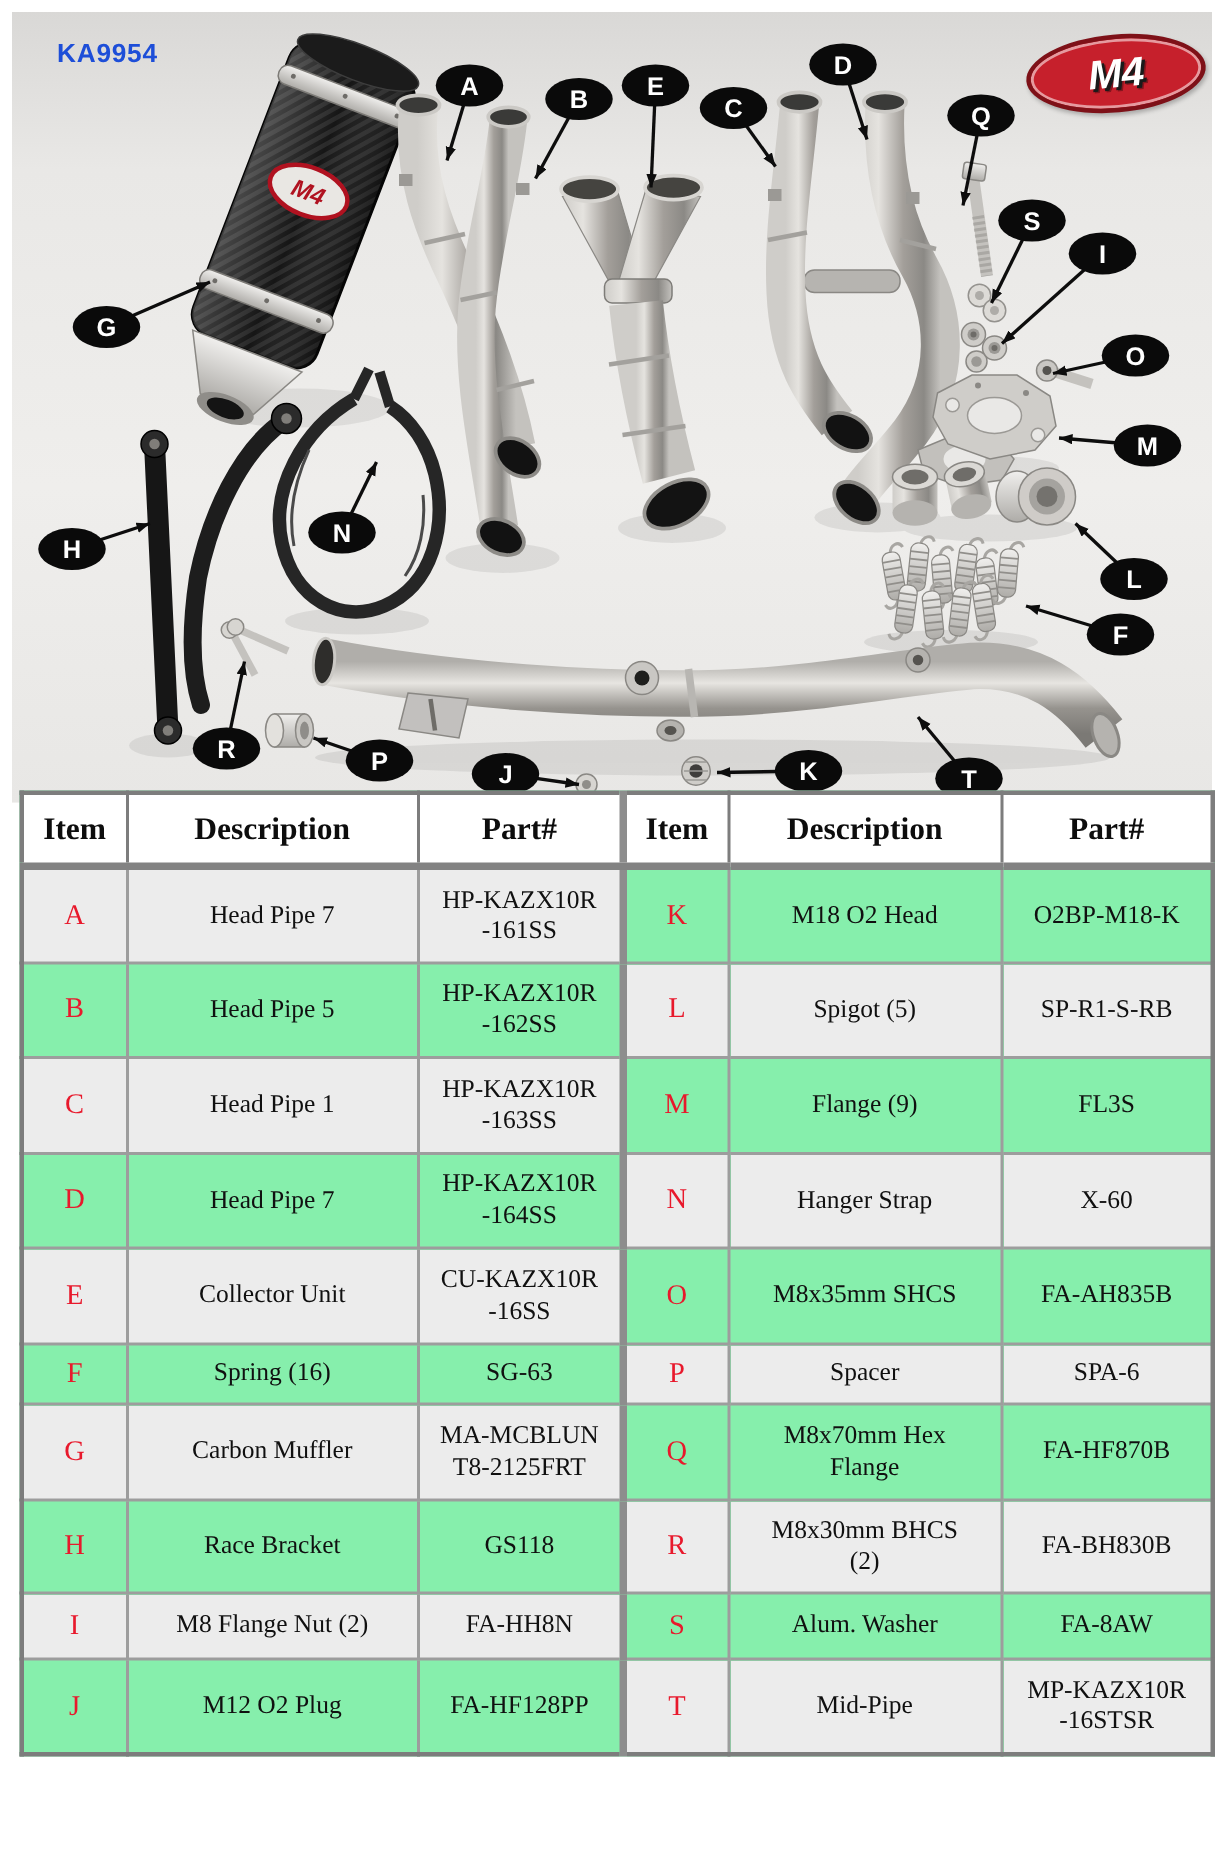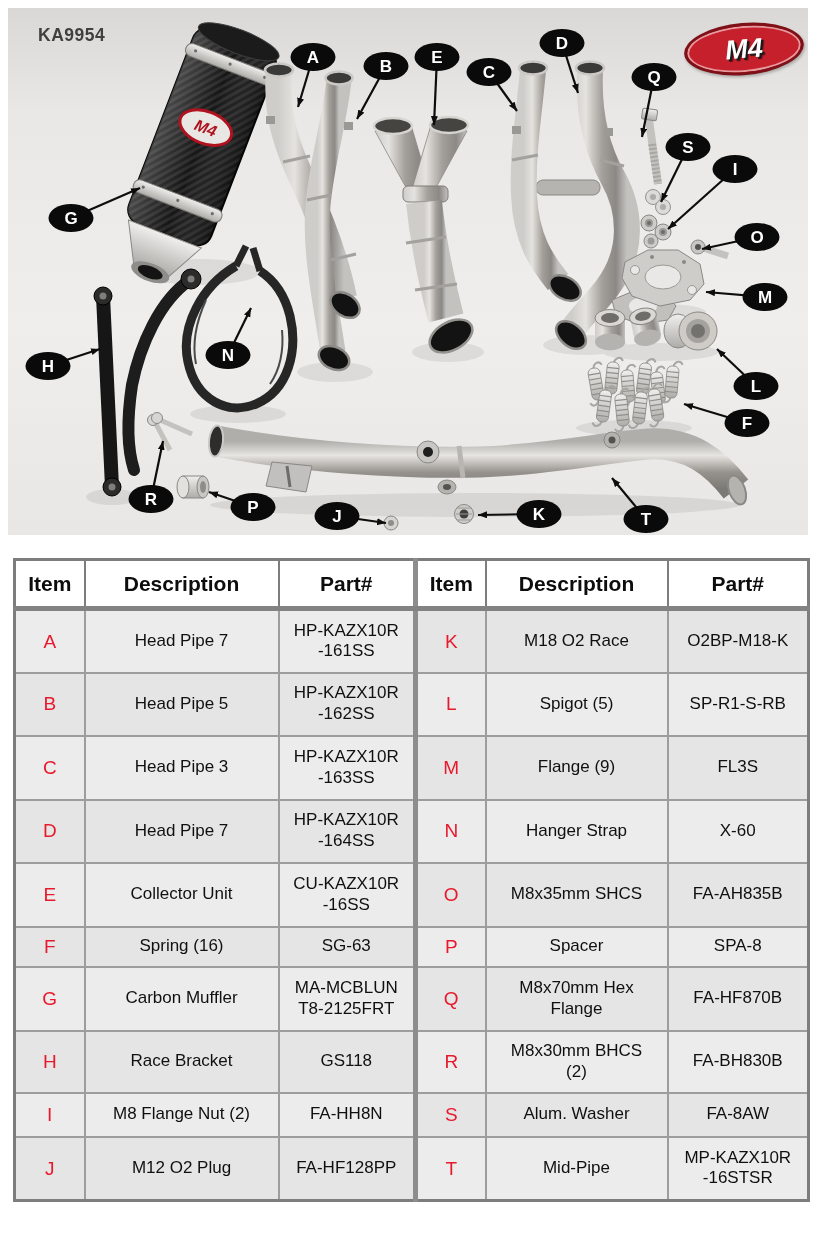--- a/index.html
+++ b/index.html
@@ -1,35 +1,35 @@
 <!DOCTYPE html>
 <html><head>
 <meta charset="utf-8">
 <style>
   html,body{margin:0;padding:0;background:#fff;}
   .page{position:relative;width:816px;height:1234px;background:#fff;overflow:hidden;
         font-family:"Liberation Sans",sans-serif;}
   
   .photo{position:absolute;left:8px;top:8px;width:800px;height:527px;background:#ebeae8;}
   .photo svg{display:block;}
-  .code{position:absolute;left:30px;top:17px;color:#404040;font-weight:bold;
+  .code{position:absolute;left:30px;top:17px;color:#1d4ed8;font-weight:bold;
         font-size:17.5px;letter-spacing:.5px;}
   .logo{position:absolute;left:676px;top:15px;width:114px;height:46px;background:#c6202c;
         border:3px solid #7e1118;border-radius:50%;display:flex;align-items:center;
         justify-content:center;transform:rotate(-5deg);
         box-shadow:inset 0 0 0 2px rgba(255,255,255,.55), 1px 2px 3px rgba(0,0,0,.25);}
   .logo span{color:#fff;font-weight:bold;font-style:italic;font-size:27px;
         text-shadow:2px 2px 0 #1a1a1a, 3px 3px 0 #00000055;line-height:1;}
   
   .callout-arrow{stroke:#0d0d0d;stroke-width:2.2;}
   .callout-oval{fill:#0a0a0a;}
   .callout-letter{fill:#ffffff;font:700 17px "Liberation Sans",sans-serif;text-anchor:middle;}
   
-  .parts{position:absolute;left:13px;top:558px;width:794px;border-collapse:collapse;
-         table-layout:fixed;background:#e5e5e5;border:3px solid #7d7d7d;}
+  .parts{position:absolute;left:13px;top:527px;width:794px;border-collapse:collapse;
+         table-layout:fixed;background:#86efac;border:3px solid #7d7d7d;font-family:Liberation Serif, serif;}
   .parts th{border:2px solid #7d7d7d;border-bottom:5px solid #828282;background:#fff;
          font-size:21px;font-weight:bold;color:#0d0d0d;height:43px;text-align:center;
          vertical-align:middle;}
   .parts td{border:2px solid #9d9d9d;text-align:center;vertical-align:middle;
          font-size:17px;color:#101010;white-space:pre-line;line-height:1.22;
          padding:2px 3px;overflow:hidden;}
   .parts .c-item{font-size:19px;color:#e8192c;}
   .parts .shade{background:#ececec;}
   .parts .split{border-left:5px solid #8d8d8d;}
 </style>
@@ -377,35 +377,35 @@
         <th>Part#</th>
       </tr>
     </thead>
     <tbody>
         <tr style="height: 64px;">
           <td class="c-item shade">A</td>
           <td class="c-desc shade">Head Pipe 7</td>
           <td class="c-part shade">HP-KAZX10R
 -161SS</td>
           <td class="c-item split">K</td>
-          <td class="c-desc">M18 O2 Race</td>
+          <td class="c-desc">M18 O2 Head</td>
           <td class="c-part">O2BP-M18-K</td>
         </tr>
         <tr style="height: 63px;">
           <td class="c-item">B</td>
           <td class="c-desc">Head Pipe 5</td>
           <td class="c-part">HP-KAZX10R
 -162SS</td>
           <td class="c-item split shade">L</td>
           <td class="c-desc shade">Spigot (5)</td>
           <td class="c-part shade">SP-R1-S-RB</td>
         </tr>
         <tr style="height: 64px;">
           <td class="c-item shade">C</td>
-          <td class="c-desc shade">Head Pipe 3</td>
+          <td class="c-desc shade">Head Pipe 1</td>
           <td class="c-part shade">HP-KAZX10R
 -163SS</td>
           <td class="c-item split">M</td>
           <td class="c-desc">Flange (9)</td>
           <td class="c-part">FL3S</td>
         </tr>
         <tr style="height: 63px;">
           <td class="c-item">D</td>
           <td class="c-desc">Head Pipe 7</td>
           <td class="c-part">HP-KAZX10R
@@ -422,21 +422,21 @@
           <td class="c-item split">O</td>
           <td class="c-desc">M8x35mm SHCS</td>
           <td class="c-part">FA-AH835B</td>
         </tr>
         <tr style="height: 40px;">
           <td class="c-item">F</td>
           <td class="c-desc">Spring (16)</td>
           <td class="c-part">SG-63</td>
           <td class="c-item split shade">P</td>
           <td class="c-desc shade">Spacer</td>
-          <td class="c-part shade">SPA-8</td>
+          <td class="c-part shade">SPA-6</td>
         </tr>
         <tr style="height: 64px;">
           <td class="c-item shade">G</td>
           <td class="c-desc shade">Carbon Muffler</td>
           <td class="c-part shade">MA-MCBLUN
 T8-2125FRT</td>
           <td class="c-item split">Q</td>
           <td class="c-desc">M8x70mm Hex
 Flange</td>
           <td class="c-part">FA-HF870B</td>

